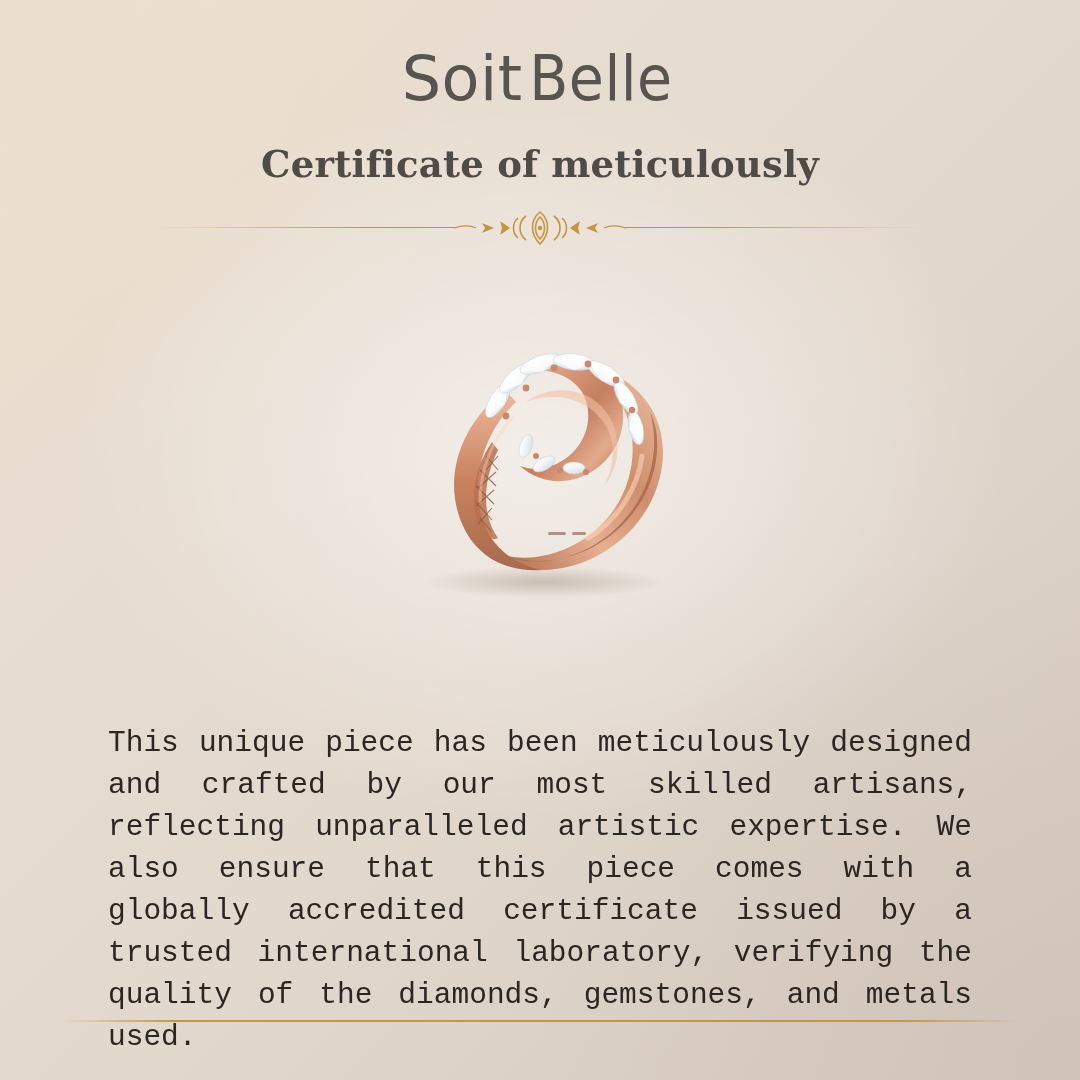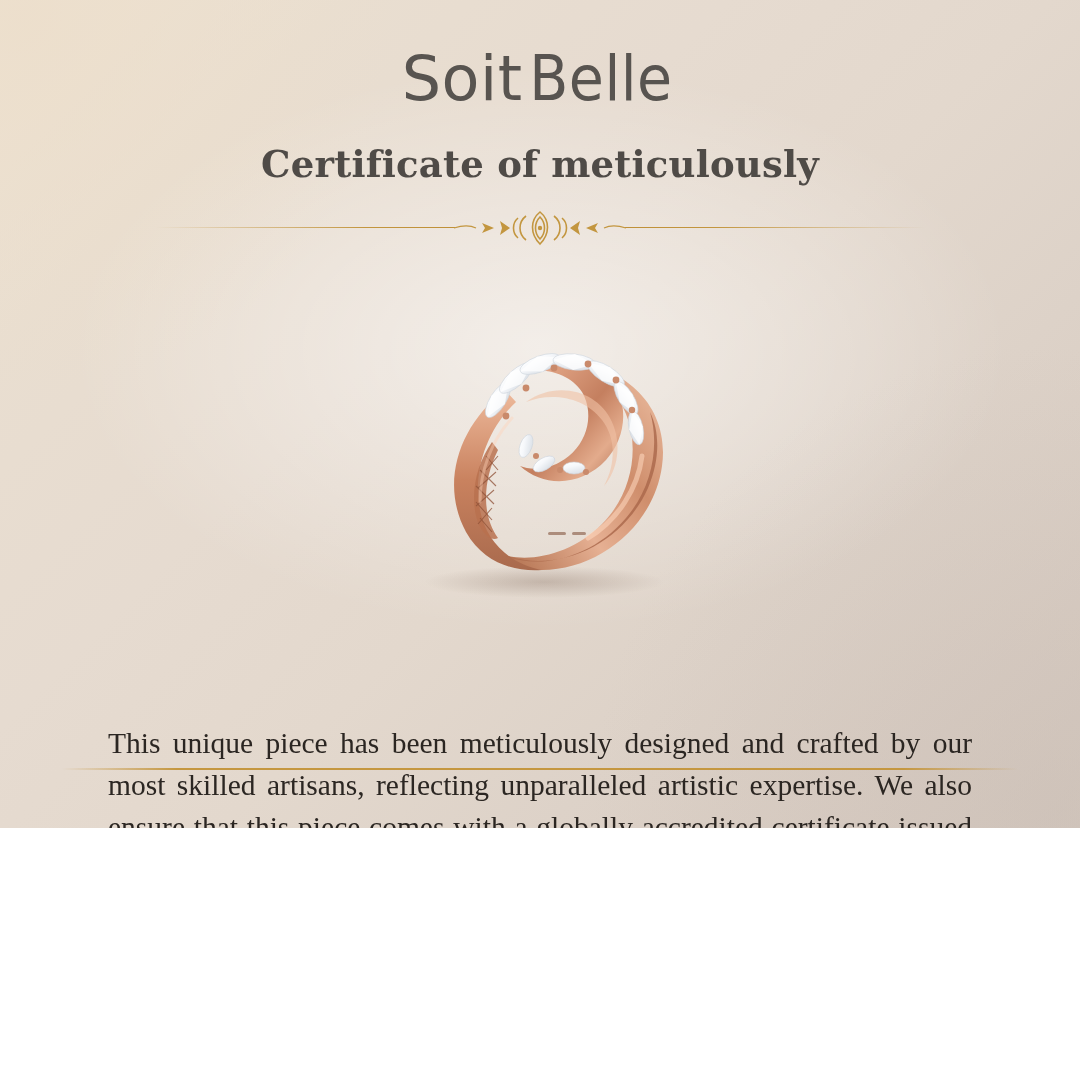--- a/index.html
+++ b/index.html
@@ -9,21 +9,21 @@
   body {
     width: 1080px;
     height: 1080px;
     overflow: hidden;
     font-family: "Liberation Serif", serif;
   }
 
   .certificate {
     position: relative;
     width: 1080px;
-    height: 828px;
+    height: 1080px;
     box-sizing: border-box;
     background:
       radial-gradient(ellipse 70% 55% at 50% 42%, rgba(255,255,255,0.55) 0%, rgba(255,255,255,0.0) 62%),
       linear-gradient(135deg, #efe4d4 0%, #e9ded0 18%, #e6dbd0 38%, #e3d8cd 55%, #ddd2c8 72%, #d8ccc2 88%, #d4c8be 100%);
     overflow: hidden;
   }
 
   
   .bg-vignette {
     position: absolute;
@@ -102,21 +102,21 @@
     transform: translateX(-50%);
     width: 420px;
     height: 340px;
   }
 
   .body-text {
     position: absolute;
     left: 108px;
     right: 108px;
     top: 692px;
-    font-family: Liberation Serif, serif;
+    font-family: Liberation Mono, monospace;
     font-size: 29.5px;
     line-height: 42px;
     color: #2b2622;
     text-align: justify;
     text-justify: inter-word;
   }
 
   .footer-rule {
     position: absolute;
     left: 62px;

